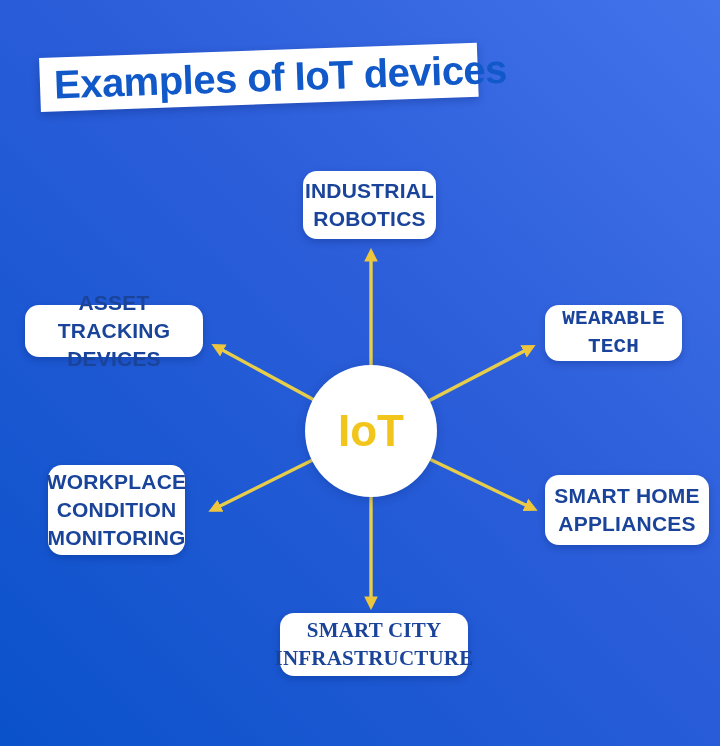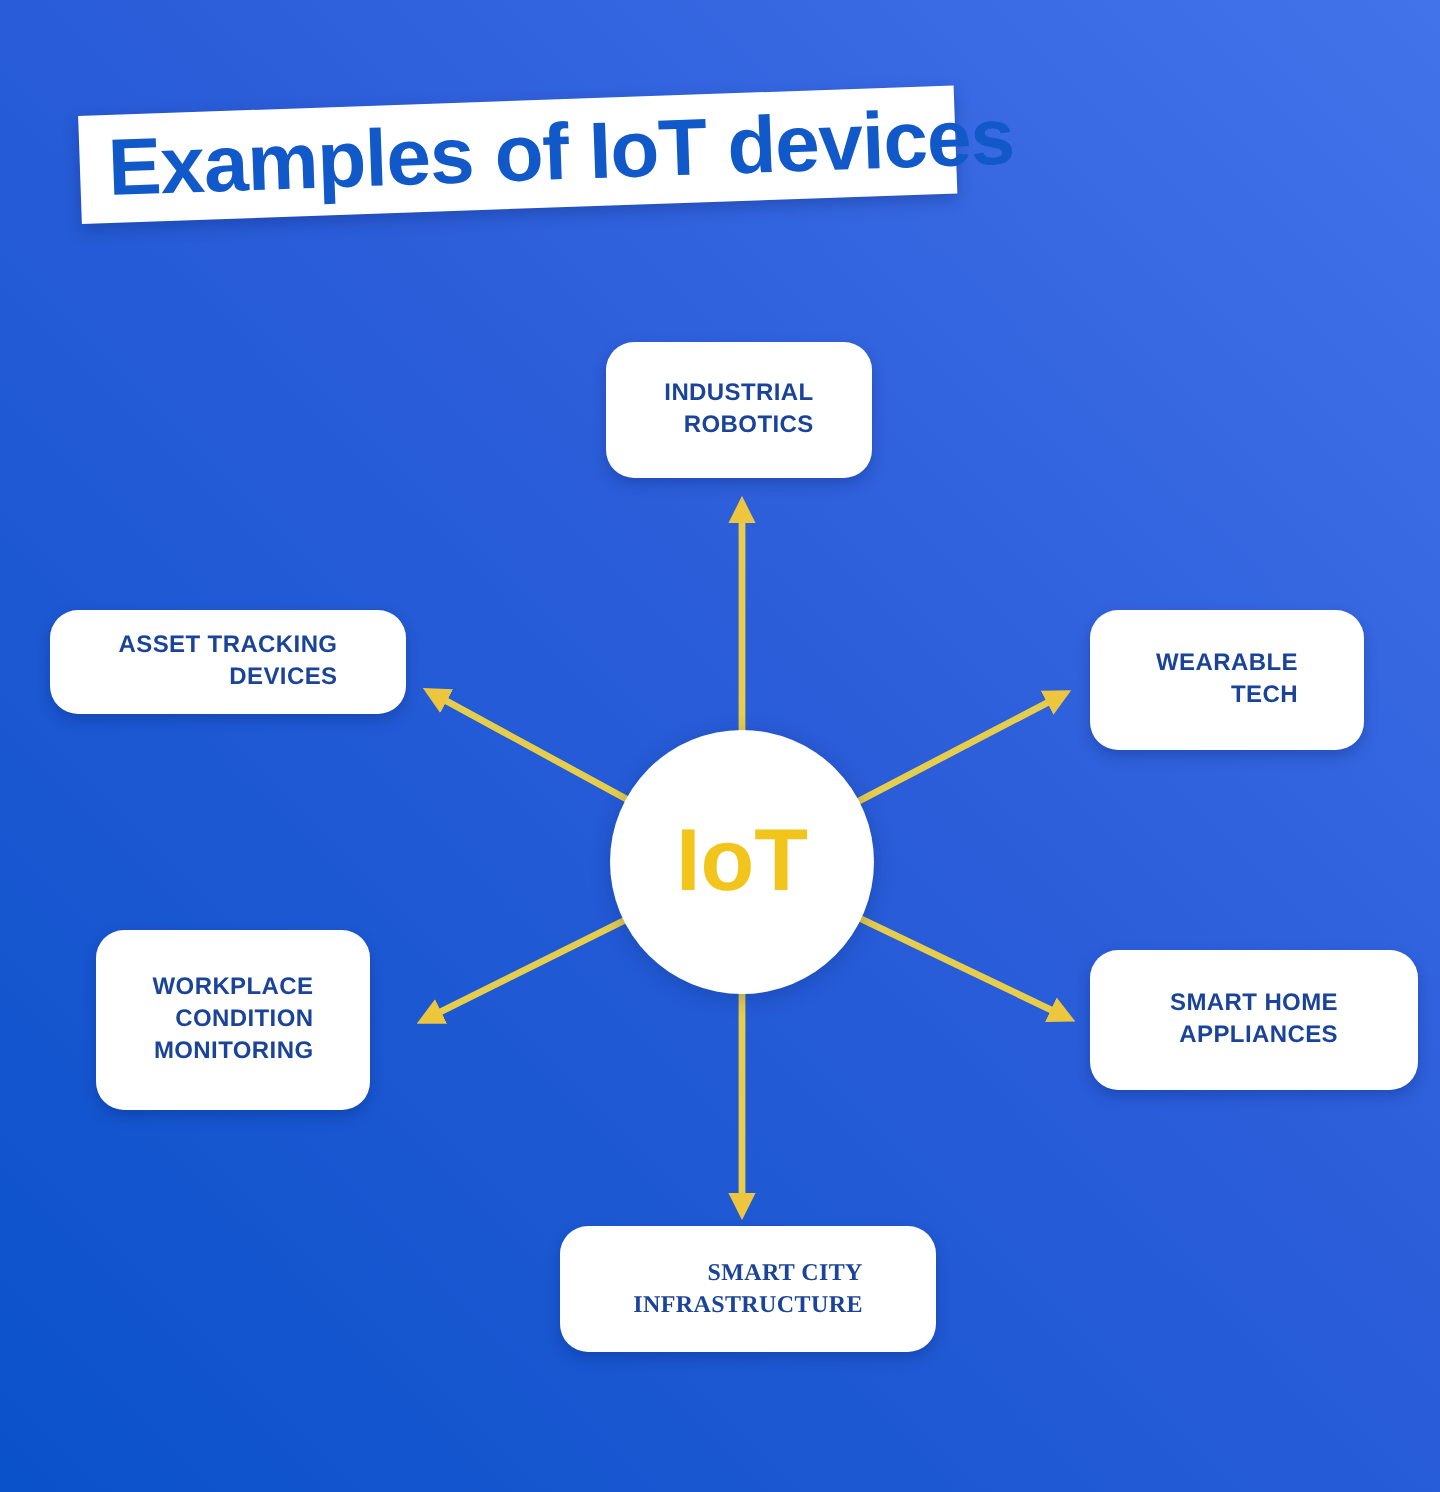--- a/index.html
+++ b/index.html
@@ -49,25 +49,25 @@
   .center-node span{
     font-size:44px;font-weight:700;color:var(--center-text);letter-spacing:0px;
   }
   .node{
     position:absolute;background:var(--node-bg);border-radius:14px;
     display:flex;align-items:center;justify-content:center;text-align:center;
     z-index:2;box-shadow:0 3px 7px rgba(5,30,100,.28);
     box-sizing:border-box;padding:6px 8px;
   }
   .node span{
-    font-size:12px;font-weight:700;color:var(--node-text);
-    line-height:1.32;letter-spacing:0.2px;white-space:pre-line;text-align:right;
+    font-size:21px;font-weight:700;color:var(--node-text);
+    line-height:1.32;letter-spacing:0.2px;white-space:pre-line;
   }
   .node-industrial{left:303px;top:171px;width:133px;height:68px;}
-  .node-wearable{left:545px;top:305px;width:137px;height:70px;}
+  .node-wearable{left:545px;top:305px;width:137px;height:56px;font-family:Liberation Mono, monospace;}
   .node-smart-home{left:545px;top:475px;width:164px;height:70px;}
   .node-smart-city{left:280px;top:613px;width:188px;height:63px;font-family:Liberation Serif, serif;}
   .node-workplace{left:48px;top:465px;width:137px;height:90px;}
   .node-asset{left:25px;top:305px;width:178px;height:52px;}
 </style>
 </head>
 <body>
 
 <div class="canvas">
 

